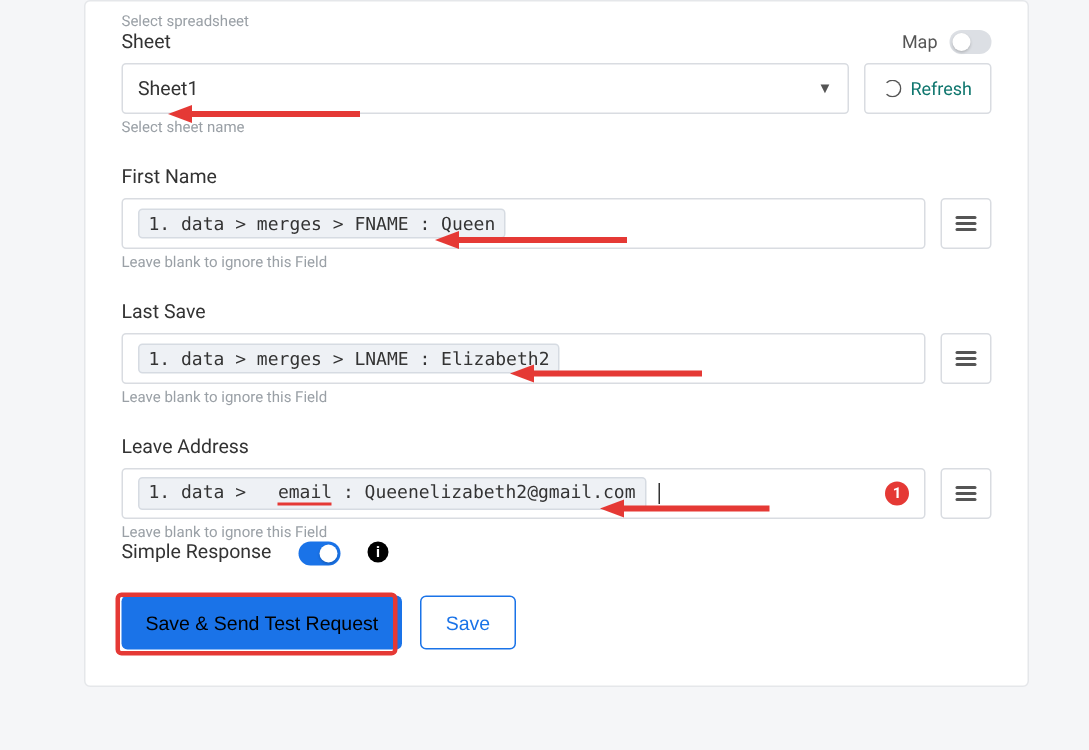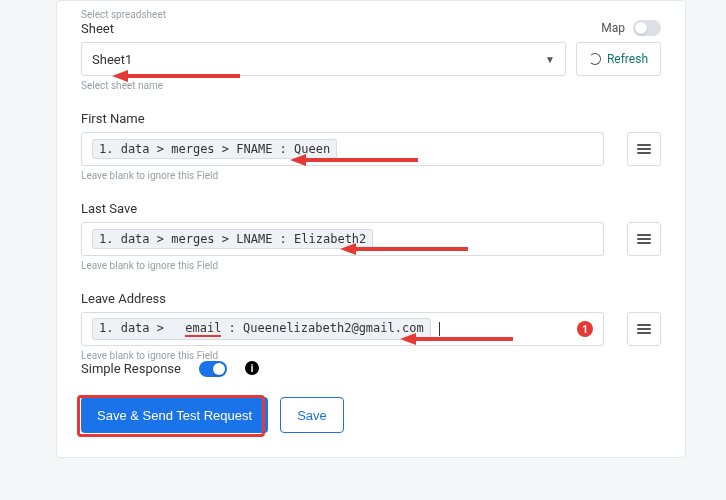--- a/index.html
+++ b/index.html
@@ -106,21 +106,21 @@
     display: inline-block;
     width: 12px;
     height: 12px;
     border: 1.5px solid #555;
     border-left-color: transparent;
     border-radius: 50%;
     position: relative;
   }
   .field-row {
     display: flex;
-    gap: 23px;
+    gap: 10px;
     align-items: center;
   }
   .field-box {
     flex: 1;
     border: 1px solid #d9dce1;
     border-radius: 3px;
     min-height: 34px;
     display: flex;
     align-items: center;
     padding: 4px 10px;
@@ -201,21 +201,21 @@
     height: 36px;
     padding: 0 16px;
     border-radius: 4px;
     font-size: 13px;
     display: flex;
     align-items: center;
     cursor: pointer;
   }
   .btn-primary {
     background: #1a73e8;
-    color: #ffffff;
+    color: #000000;
     border: none;
     font-weight: 500;
   }
   .btn-secondary {
     background: #fff;
     border: 1px solid #1a73e8;
     color: #1a73e8;
     font-weight: 500;
   }
   .highlight-box {

